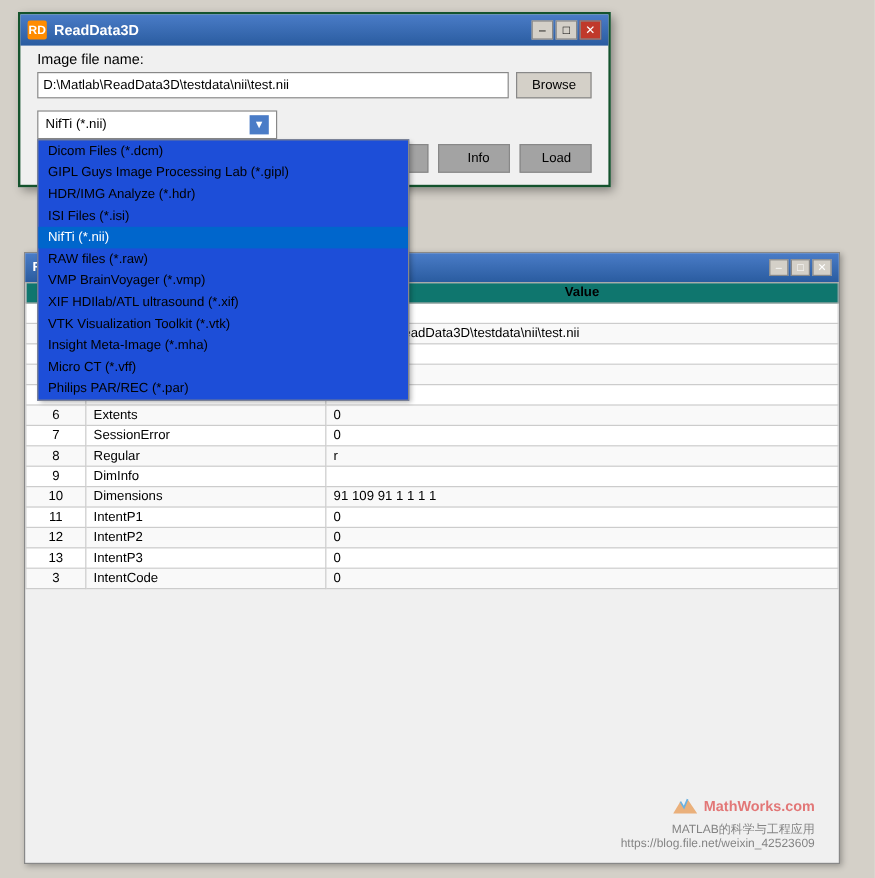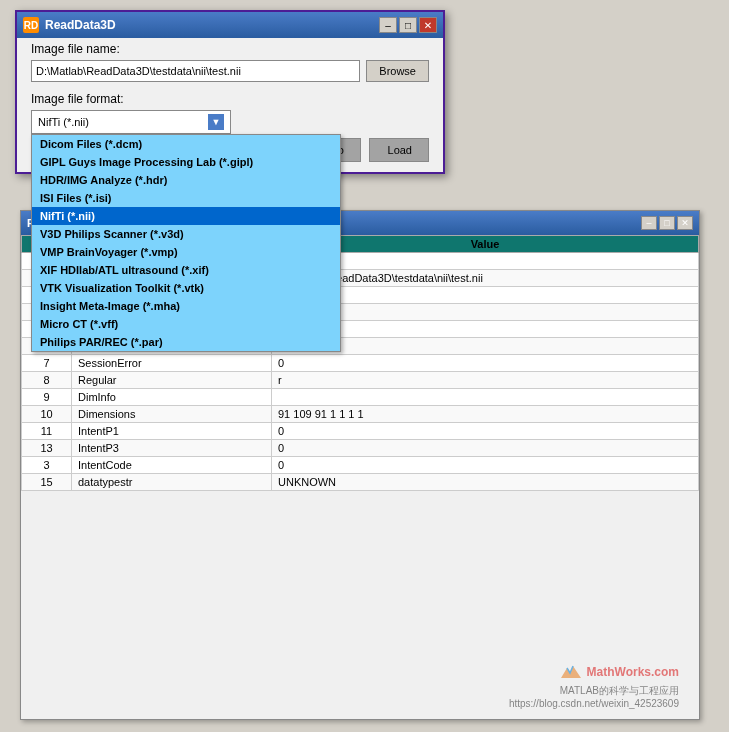--- a/index.html
+++ b/index.html
@@ -117,23 +117,23 @@
       font-size: 10px;
       color: #555;
       text-align: right;
     }
 
     
     .main-dialog {
       position: absolute;
       top: 10px;
       left: 15px;
-      width: 430px;
+      width: 494px;
       background: #f0f0f0;
-      border: 2px solid #4c1d95;
+      border: 2px solid #14532d;
       box-shadow: 3px 3px 8px rgba(0,0,0,0.4);
       z-index: 10;
     }
     .dialog-titlebar {
       background: linear-gradient(to bottom, #4a7cc7, #2a5ca0);
       color: white;
       padding: 4px 6px;
       display: flex;
       align-items: center;
       justify-content: space-between;
@@ -246,25 +246,24 @@
       font-size: 9px;
       margin-left: 4px;
     }
 
     
     .dropdown-menu {
       position: absolute;
       top: 24px;
       left: 0;
       width: 310px;
-      background: #7dd3fc;
+      background: #1d4ed8;
       border: 1px solid #888;
       z-index: 20;
       box-shadow: 2px 2px 4px rgba(0,0,0,0.3);
-      font-weight: bold;
     }
     .dropdown-item {
       padding: 3px 8px;
       font-size: 11px;
       cursor: pointer;
       color: #000;
     }
     .dropdown-item.selected {
       background: #0066cc;
       color: white;
@@ -361,48 +360,48 @@
             <td class="col-num">10</td>
             <td class="">Dimensions</td>
             <td class="">91 109 91 1 1 1 1</td>
           </tr>
           <tr>
             <td class="col-num">11</td>
             <td class="">IntentP1</td>
             <td class="">0</td>
           </tr>
           <tr>
+            <td class="col-num">12</td>
+            <td class="">IntentP2</td>
+            <td class="">0</td>
+          </tr>
+          <tr>
             <td class="col-num">13</td>
             <td class="">IntentP3</td>
             <td class="">0</td>
           </tr>
           <tr>
             <td class="col-num">3</td>
             <td class="">IntentCode</td>
             <td class="">0</td>
-          </tr>
-          <tr>
-            <td class="col-num">15</td>
-            <td class="">datatypestr</td>
-            <td class="">UNKNOWN</td>
           </tr>
         </tbody>
     </table>
   </div>
 
   <div class="watermark">
     <div class="watermark-top">
       <svg class="matlab-logo" viewBox="0 0 24 24">
         <path d="M2 18 L8 8 L11 13 L14 6 L22 18 Z" fill="#e67e22" opacity="0.8"></path>
         <path d="M8 8 L11 13 L14 6" fill="none" stroke="#3498db" stroke-width="1.5"></path>
       </svg>
       <span class="mathworks-text">MathWorks.com</span>
     </div>
     <div class="csdn-watermark">MATLAB的科学与工程应用</div>
-    <div class="csdn-watermark">https://blog.csdn.net/weixin_42523609</div>
+    <div class="csdn-watermark">https://blog.file.net/weixin_42523609</div>
   </div>
 </div>
 
 <div class="main-dialog">
   <div class="dialog-titlebar">
     <div class="dialog-title-left">
       <div class="title-icon">
         <span>RD</span>
       </div>
       <span>ReadData3D</span>
@@ -414,34 +413,33 @@
     </div>
   </div>
 
   <div class="dialog-content">
     <div class="field-label">Image file name:</div>
     <div class="file-path-row">
       <input class="file-path-input" type="text" value="D:\Matlab\ReadData3D\testdata\nii\test.nii" style="">
       <button class="browse-btn">Browse</button>
     </div>
 
-    <div class="format-label">Image file format:</div>
 
     <div class="dropdown-container">
       <div class="format-dropdown-btn">
         <span>NifTi  (*.nii)</span>
         <div class="dropdown-arrow">▼</div>
       </div>
       <div class="dropdown-menu" id="dropdown-menu">
       <div class="dropdown-item">Dicom Files  (*.dcm)</div>
           <div class="dropdown-item">GIPL Guys Image Processing Lab   (*.gipl)</div>
           <div class="dropdown-item">HDR/IMG Analyze  (*.hdr)</div>
           <div class="dropdown-item">ISI Files  (*.isi)</div>
           <div class="dropdown-item selected">NifTi  (*.nii)</div>
-          <div class="dropdown-item">V3D Philips Scanner  (*.v3d)</div>
+          <div class="dropdown-item">RAW files  (*.raw)</div>
           <div class="dropdown-item">VMP BrainVoyager  (*.vmp)</div>
           <div class="dropdown-item">XIF HDIlab/ATL ultrasound  (*.xif)</div>
           <div class="dropdown-item">VTK Visualization Toolkit  (*.vtk)</div>
           <div class="dropdown-item">Insight Meta-Image  (*.mha)</div>
           <div class="dropdown-item">Micro CT  (*.vff)</div>
           <div class="dropdown-item">Philips PAR/REC  (*.par)</div>
         </div>
     </div>
   </div>
 

